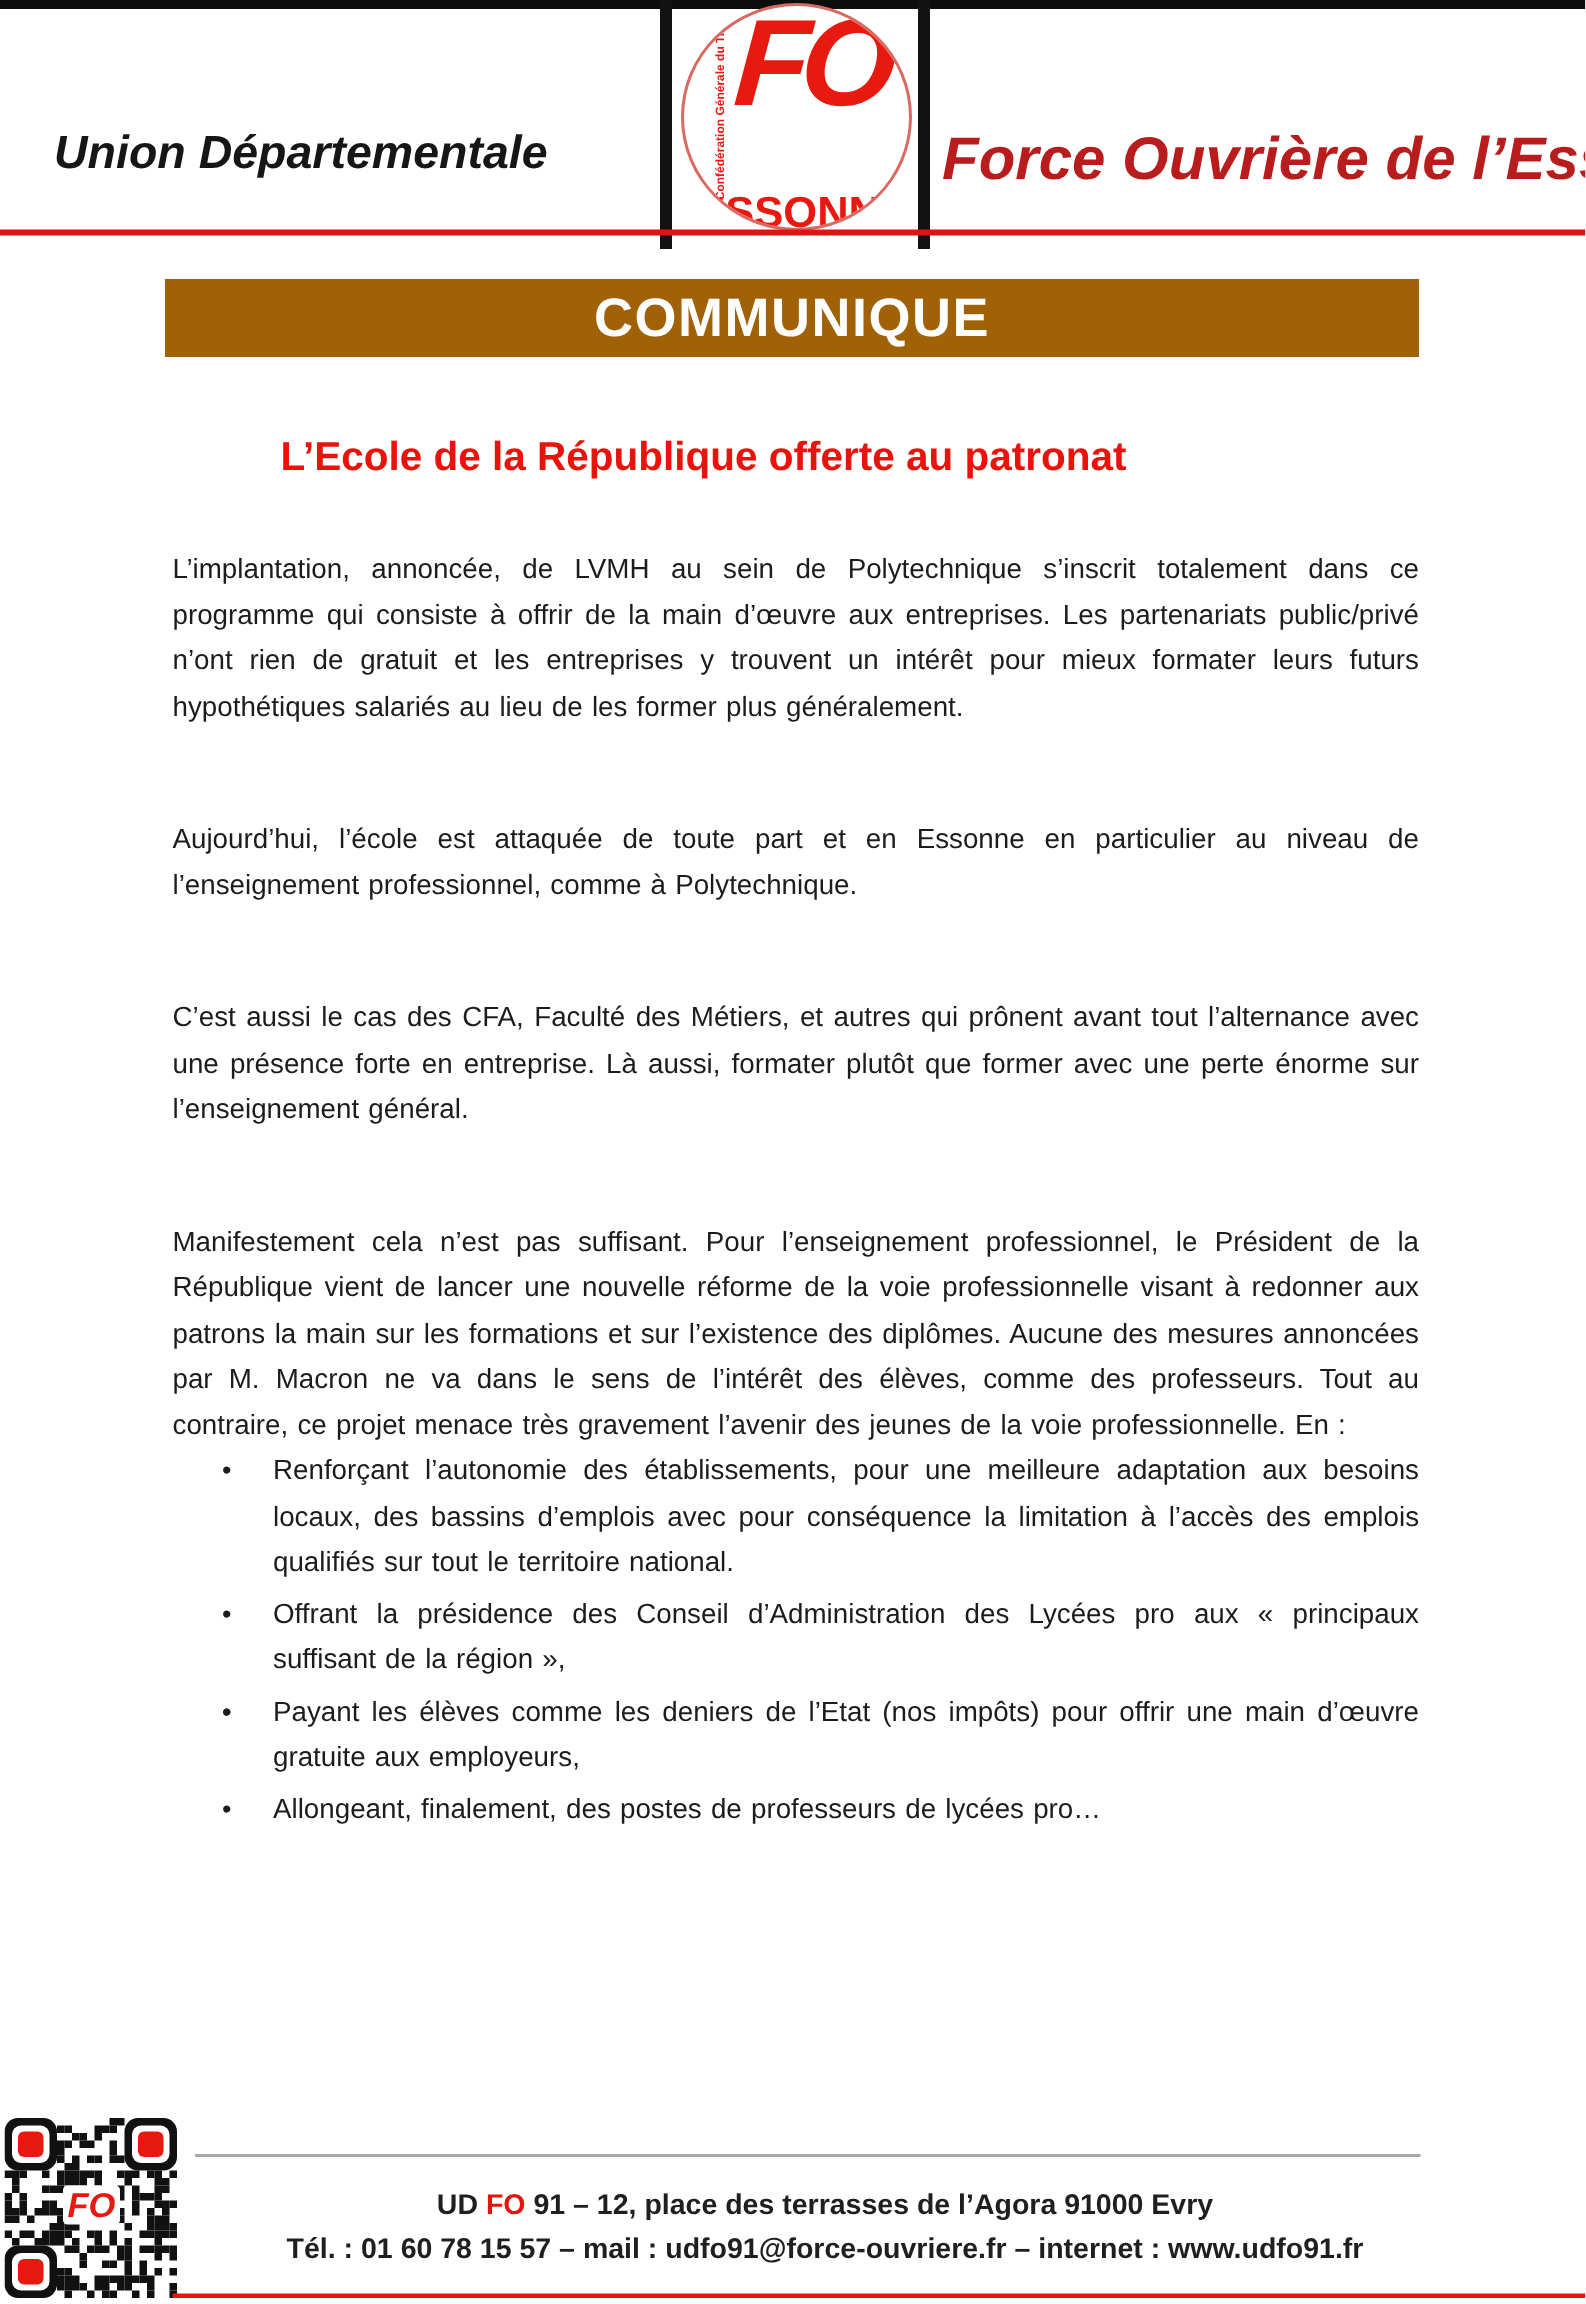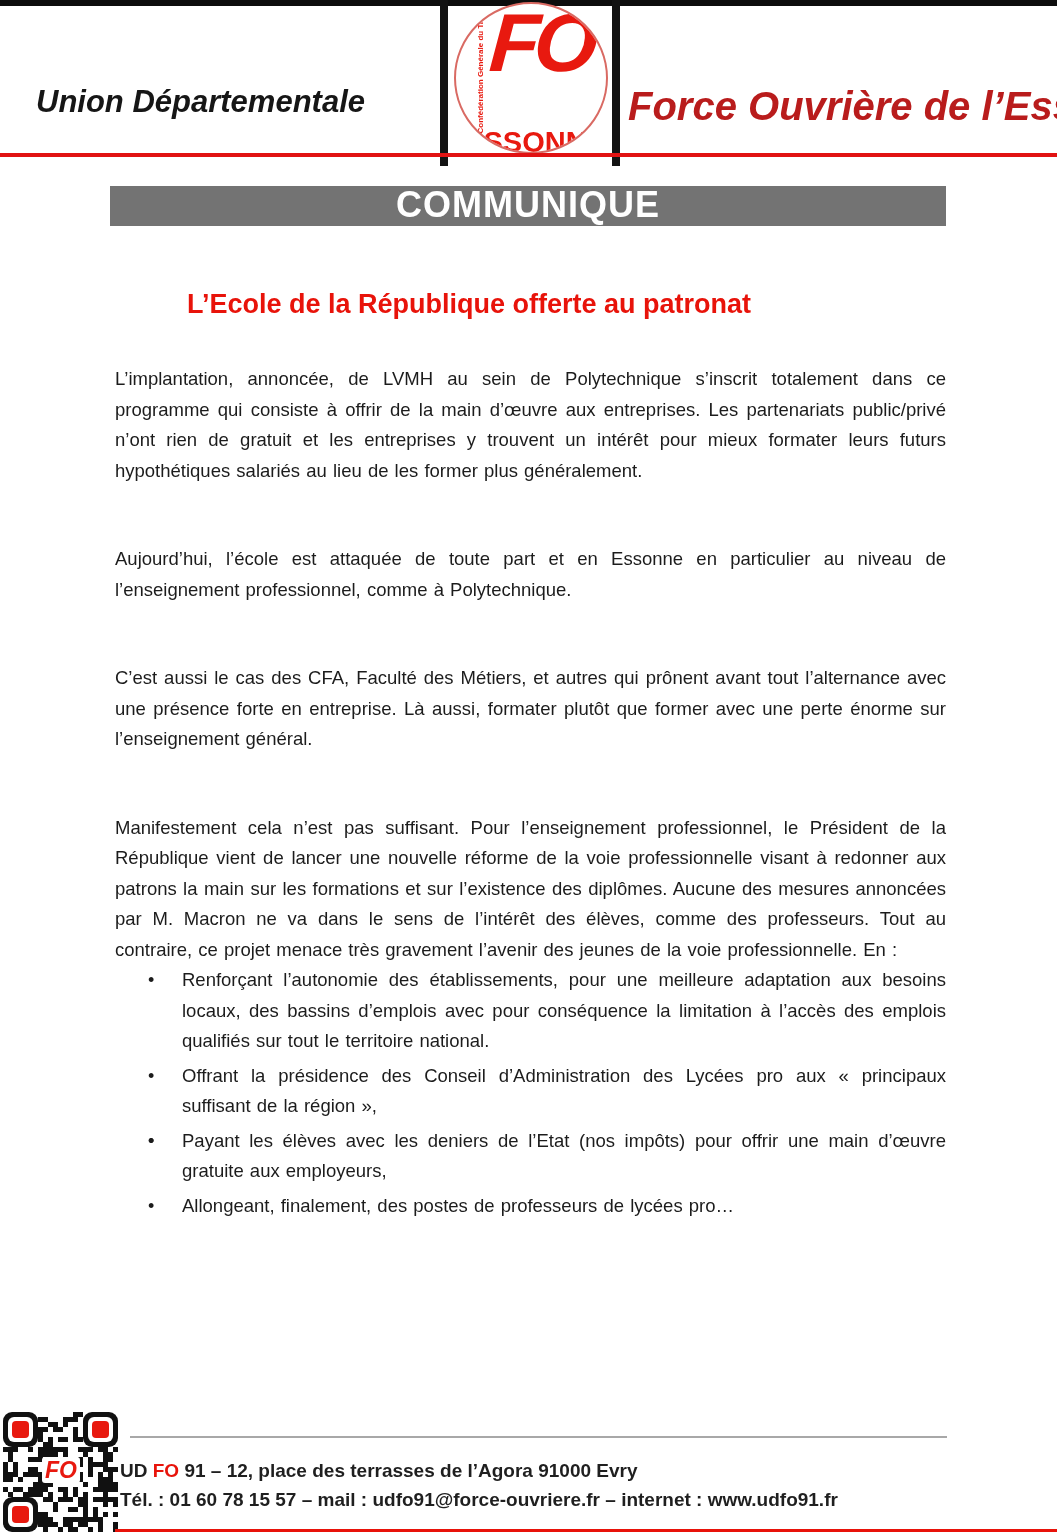--- a/index.html
+++ b/index.html
@@ -46,23 +46,23 @@
   }
   .logo-micro{
     position:absolute;left:-31px;top:70px;width:110px;
     transform:rotate(-90deg);
     font-size:8px;font-weight:bold;color:#e8190f;
     white-space:nowrap;text-align:center;
   }
   .hdr-rule{position:absolute;left:0;top:153px;width:1057px;height:4px;background:#e11212;}
   
   .banner{
-    position:absolute;left:110px;top:186px;width:836px;height:40px;
-    background:#737373;
-    display:flex;align-items:flex-end;justify-content:center;
+    position:absolute;left:110px;top:186px;width:836px;height:52px;
+    background:#a16207;
+    display:flex;align-items:center;justify-content:center;
   }
   .banner-label{
     color:#ffffff;font-size:36px;font-weight:bold;letter-spacing:1px;
   }
   
   .doc-title{
     position:absolute;left:0;top:289px;width:938px;
     text-align:center;color:#e8130a;font-size:27px;font-weight:bold;
   }
   .content{
@@ -78,21 +78,21 @@
     margin-bottom:4px;
   }
   .bullet .dot{
     position:absolute;left:33px;top:0;
     font-size:18px;
   }
   
   .ftr-rule{position:absolute;left:130px;top:1436px;width:817px;height:2px;background:#a8a8a8;}
   .ftr-text{
     position:absolute;left:120px;top:1456px;width:860px;
-    font-size:19px;line-height:29px;color:#1f1f1f;
+    text-align:center;font-size:19px;line-height:29px;color:#1f1f1f;
     font-weight:600;
   }
   .ftr-fo{color:#e8130a;font-weight:bold;}
   .qr{position:absolute;left:3px;top:1412px;width:115px;height:120px;}
   .bottom-rule{position:absolute;left:115px;top:1529px;width:942px;height:3px;background:#e8130a;}
 </style>
 </head>
 <body>
 
 <div class="page">
@@ -134,21 +134,21 @@
       </div>
       <div class="bullet">
         <span class="dot">•</span>
         <span>Offrant la présidence des Conseil d’Administration des Lycées pro aux « principaux suffisant de la région »,</span>
       </div>
       <div class="bullet">
         <span class="dot">•</span>
       </div>
       <div class="bullet">
         <span class="dot">•</span>
-        <span>Payant les élèves avec les deniers de l’Etat (nos impôts) pour offrir une main d’œuvre gratuite aux employeurs,</span>
+        <span>Payant les élèves comme les deniers de l’Etat (nos impôts) pour offrir une main d’œuvre gratuite aux employeurs,</span>
       </div>
       <div class="bullet">
         <span class="dot">•</span>
         <span>Allongeant, finalement, des postes de professeurs de lycées pro…</span>
       </div>
     </div>
   </div>
 
   <div class="ftr-rule"></div>
 

